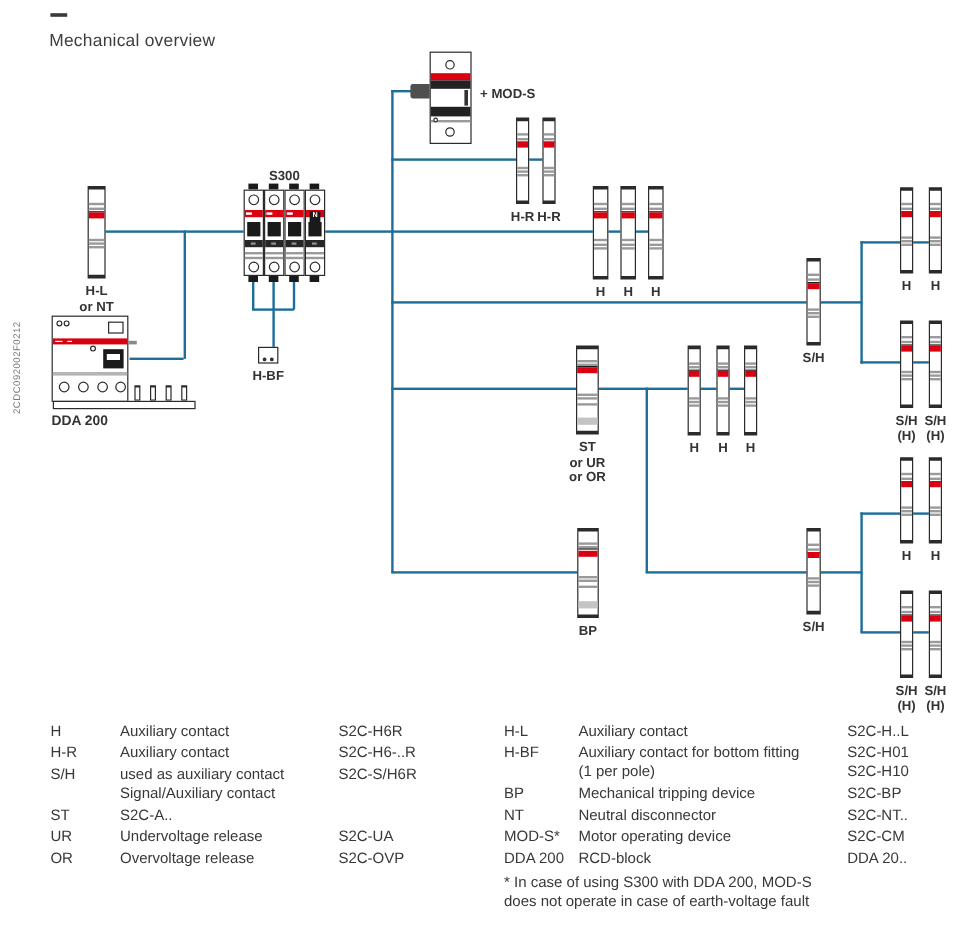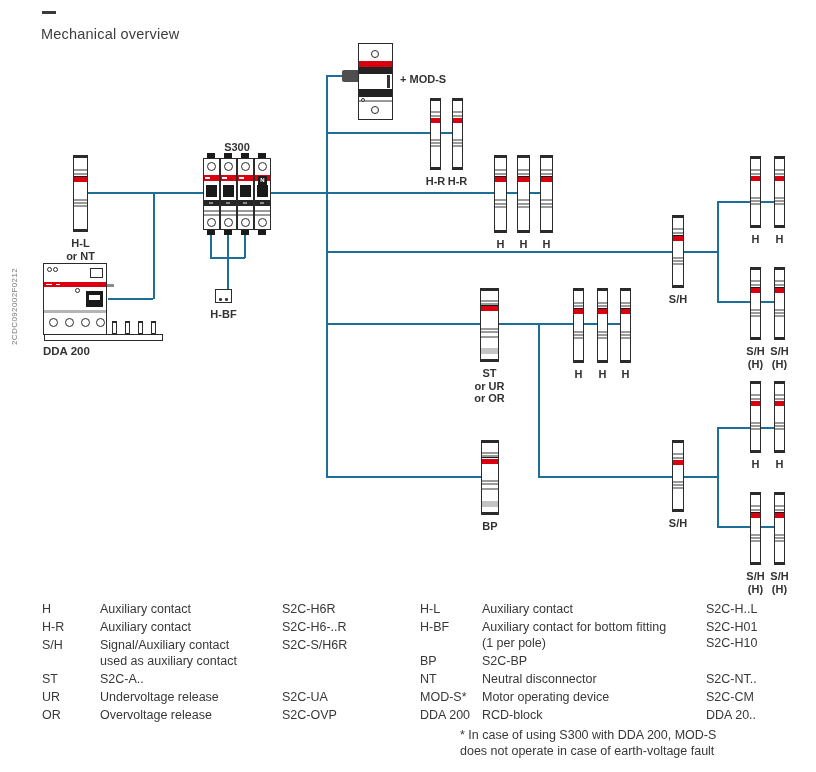--- a/index.html
+++ b/index.html
@@ -15,21 +15,21 @@
   .stripe { position:absolute; left:0; right:0; }
   .dev-label { position:absolute; font-size:11px; font-weight:bold; color:#333; text-align:center; line-height:12.5px; white-space:nowrap; z-index:3; }
   .blk { position:absolute; box-sizing:border-box; }
   .circ { position:absolute; border:1.5px solid #2b2b2b; border-radius:50%; background:#fff; box-sizing:border-box; }
   .side-code-wrap { position:absolute; left:18px; top:253px; width:12px; height:92px; }
   .side-code-wrap span { position:absolute; left:1px; bottom:0; transform:rotate(-90deg); transform-origin:0 100%; white-space:nowrap; font-size:8px; color:#787878; letter-spacing:.4px; }
   .legend { position:absolute; font-size:12.5px; color:#383838; }
   .legend-row { display:grid; margin-bottom:2.5px; line-height:15.5px; }
   .legend-left .legend-row { grid-template-columns:58px 182px 1fr; }
   .legend-right .legend-row { grid-template-columns:62px 224px 1fr; }
-  .footnote { margin-top:5px; line-height:15.5px;margin-left:40px; }
+  .footnote { margin-top:5px; line-height:15.5px; }
 </style>
 </head>
 <body>
 
 <div class="page">
   <div class="title-rule"></div>
   <div class="page-title">Mechanical overview</div>
   <div class="side-code-wrap">
     <span>2CDC092002F0212</span>
   </div>
@@ -443,22 +443,22 @@
         <div>
           <div>Auxiliary contact</div>
         </div>
         <div>
           <div>S2C-H6-..R</div>
         </div>
       </div>
       <div class="legend-row">
         <div>S/H</div>
         <div>
+          <div>used as auxiliary contact</div>
           <div>Signal/Auxiliary contact</div>
-          <div>used as auxiliary contact</div>
         </div>
         <div>
           <div>S2C-S/H6R</div>
         </div>
       </div>
       <div class="legend-row">
         <div>ST</div>
         <div>
           <div>S2C-A..</div>
         </div>
@@ -498,20 +498,23 @@
           <div>Auxiliary contact for bottom fitting</div>
           <div>(1 per pole)</div>
         </div>
         <div>
           <div>S2C-H01</div>
           <div>S2C-H10</div>
         </div>
       </div>
       <div class="legend-row">
         <div>BP</div>
+        <div>
+          <div>Mechanical tripping device</div>
+        </div>
         <div>
           <div>S2C-BP</div>
         </div>
       </div>
       <div class="legend-row">
         <div>NT</div>
         <div>
           <div>Neutral disconnector</div>
         </div>
         <div>

